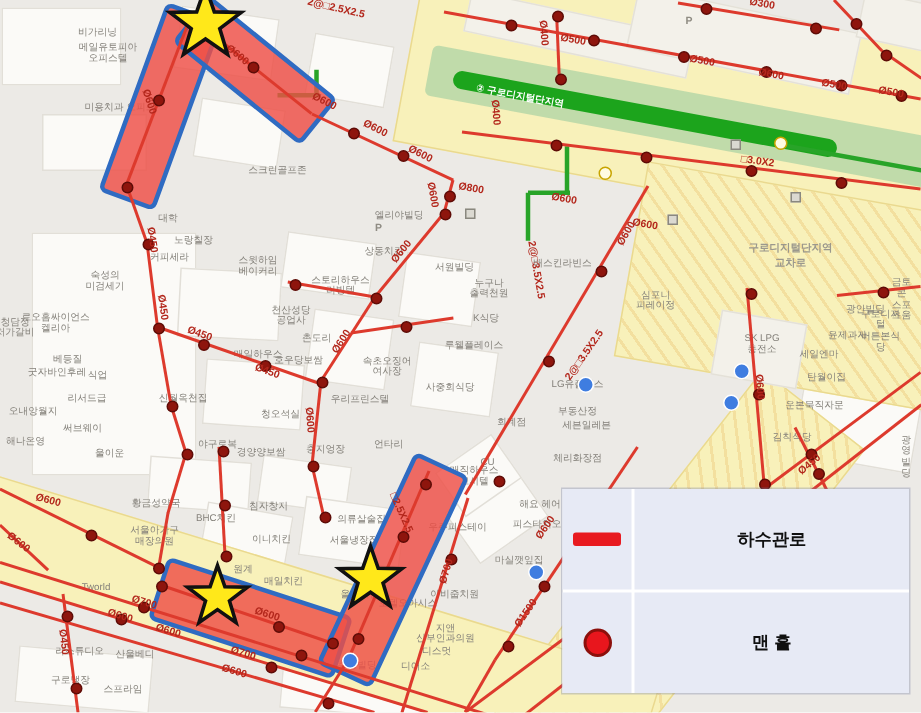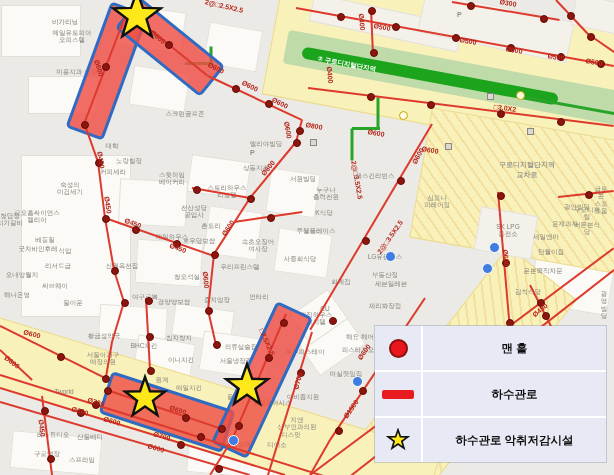--- a/index.html
+++ b/index.html
@@ -369,35 +369,27 @@
         </svg></div>
       <div class="abs star" style="left: 221px; top: 360px; width: 52px; height: 52px;"><svg width="52" height="52" viewBox="-26 -26 52 52">
           <polygon points="0.00,-22.00 5.17,-7.12 20.92,-6.80 8.37,2.72 12.93,17.80 0.00,8.80 -12.93,17.80 -8.37,2.72 -20.92,-6.80 -5.17,-7.12" fill="#ffe81a" stroke="#111" stroke-width="2.4" stroke-linejoin="miter"></polygon>
         </svg></div>
     </div>
 
   <div id="legend" class="abs">
 
     <div class="legend-row">
       <div class="legend-sym">
+        <div class="sym-pipe"></div>
+      </div>
+      <div class="legend-lab">하수관로</div>
+    </div>
+
+    <div class="legend-row">
+      <div class="legend-sym">
         <div class="sym-manhole"></div>
       </div>
       <div class="legend-lab">맨 홀</div>
     </div>
 
-    <div class="legend-row">
-      <div class="legend-sym">
-        <div class="sym-pipe"></div>
-      </div>
-      <div class="legend-lab">하수관로</div>
-    </div>
-
-
-    <div class="legend-row">
-      <div class="legend-sym">
-        <svg width="24" height="24" viewBox="-13 -13 26 26">
-          <polygon id="legend-star-poly" fill="#ffe81a" stroke="#111" stroke-width="1.8" points="0.00,-11.00 2.59,-3.56 10.46,-3.40 4.18,1.36 6.47,8.90 0.00,4.40 -6.47,8.90 -4.18,1.36 -10.46,-3.40 -2.59,-3.56"></polygon>
-        </svg>
-      </div>
-      <div class="legend-lab">하수관로 악취저감시설</div>
-    </div>
+
   </div>
 </div>
 
 </body></html>

